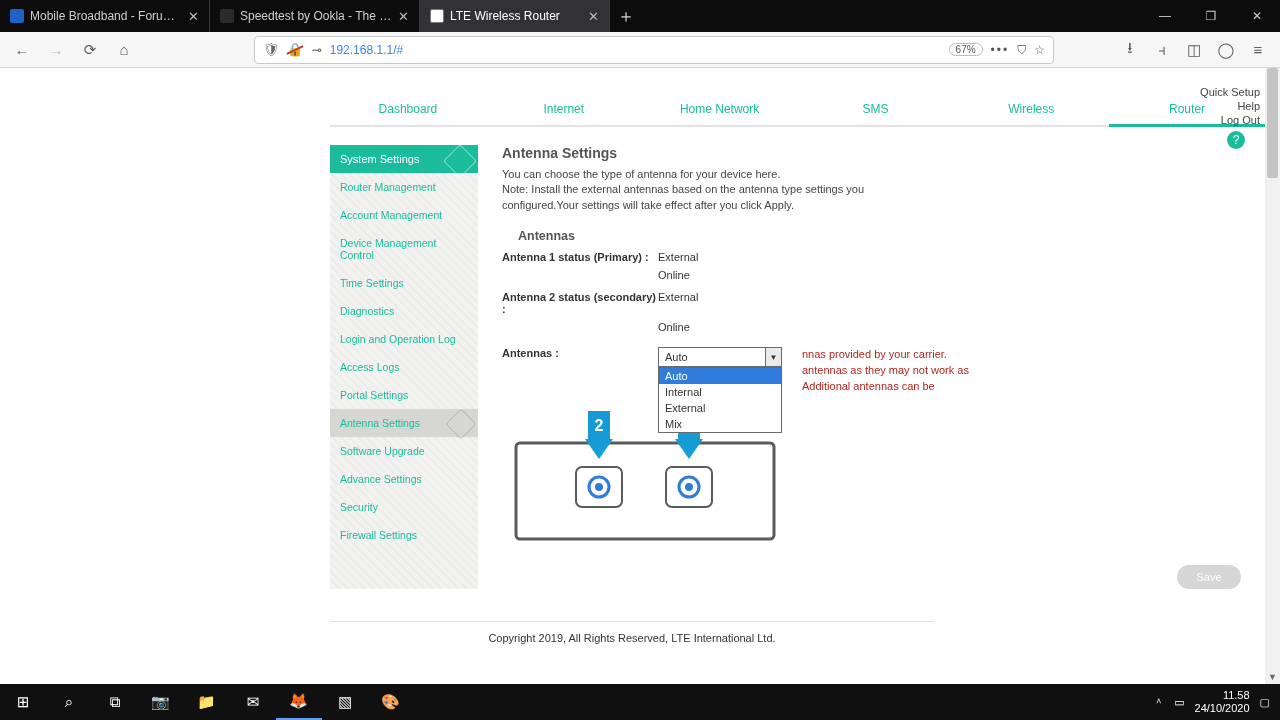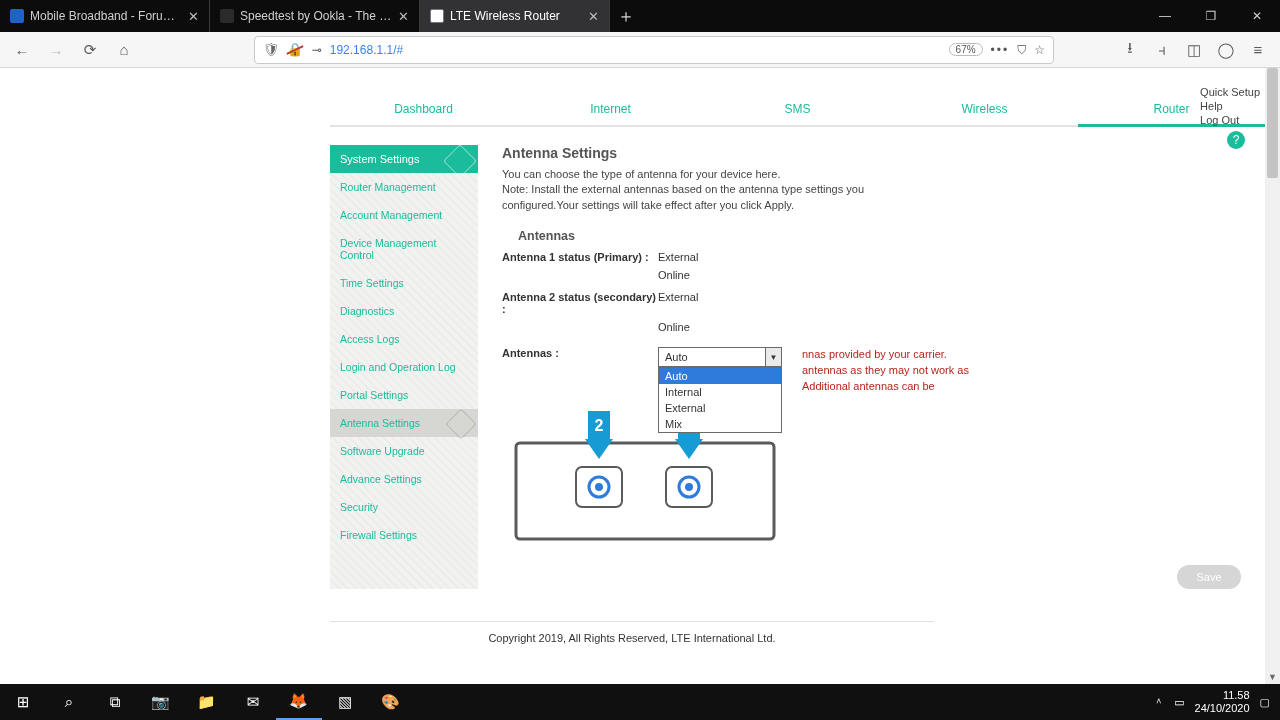--- a/index.html
+++ b/index.html
@@ -25,21 +25,21 @@
   .urlbar .zoom { border:1px solid #bbb; border-radius:9px; padding:0 6px; font-size:10px; color:#555;}
   .urlbar .dots { letter-spacing:2px; color:#555;}
   .right-tbtns { margin-left:auto; display:flex; gap:4px;}
   
   .viewport { position:relative; height:616px; background:#fff;}
   .vscroll { position:absolute; right:0; top:0; bottom:0; width:15px; background:#f0f0f0;}
   .vscroll .thumb { position:absolute; left:2px; right:2px; top:0; height:110px; background:#c4c4c4; border-radius:2px;}
   .vscroll .arrow { position:absolute; left:0; right:0; height:15px; display:flex; align-items:center; justify-content:center; color:#6a6a6a; font-size:9px;}
   .vscroll .arrow.top{top:0;} .vscroll .arrow.bot{bottom:0;}
   
-  .cornermenu { position:absolute; right:20px; top:18px; text-align:left; font-size:11px; color:#424242;}
+  .cornermenu { position:absolute; right:20px; top:18px; text-align:right; font-size:11px; color:#424242;}
   .cornermenu div { margin-bottom:2px; cursor:pointer;}
   
   .page { width:935px; margin:0 0 0 330px; padding-top:26px;}
   .mainnav { display:flex; border-bottom:2px solid #e3e3e3;}
   .mainnav .mitem { flex:1; text-align:center; font-size:12px; color:#1abc9c; padding:8px 0; cursor:pointer;}
   .mainnav .mitem.active { border-bottom:3px solid #1abc9c; margin-bottom:-2px; font-weight:500;}
   
   .cols { display:flex; margin-top:18px;}
   .sidebar { width:148px; background:#f2f2f0; background-image:repeating-linear-gradient(45deg, #ececea 0, #ececea 2px, transparent 2px, transparent 6px);}
   .sidehdr { background:#1abc9c; color:#fff; font-size:11px; padding:8px 10px; position:relative;}
@@ -141,35 +141,36 @@
   <div class="cornermenu">
     <div>Quick Setup</div>
     <div>Help</div>
     <div>Log Out</div>
   </div>
 
   <div class="page">
     <div class="mainnav">
       <div class="mitem">Dashboard</div>
       <div class="mitem">Internet</div>
+      <div class="mitem">Home Network</div>
       <div class="mitem">SMS</div>
       <div class="mitem">Wireless</div>
       <div class="mitem active">Router</div>
     </div>
 
     <div class="cols">
       <div class="sidebar">
         <div class="sidehdr">System Settings</div>
         <div class="sitem">Router Management</div>
         <div class="sitem">Account Management</div>
         <div class="sitem">Device Management Control</div>
         <div class="sitem">Time Settings</div>
         <div class="sitem">Diagnostics</div>
+        <div class="sitem">Login and Operation Log</div>
         <div class="sitem">Access Logs</div>
-        <div class="sitem">Login and Operation Log</div>
         <div class="sitem">Portal Settings</div>
         <div class="sitem active">Antenna Settings</div>
         <div class="sitem">Software Upgrade</div>
         <div class="sitem">Advance Settings</div>
         <div class="sitem">Security</div>
         <div class="sitem">Firewall Settings</div>
       </div>
 
       <div class="content">
         <div class="help">?</div>

